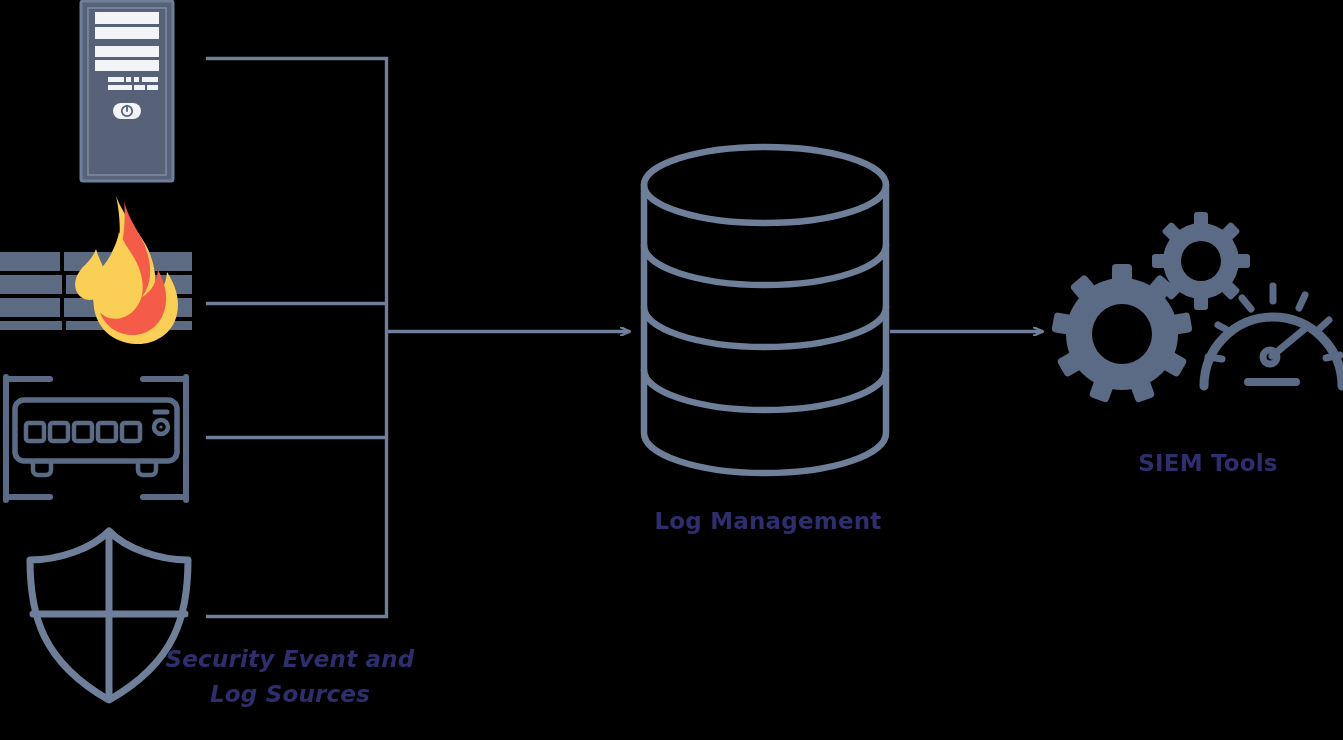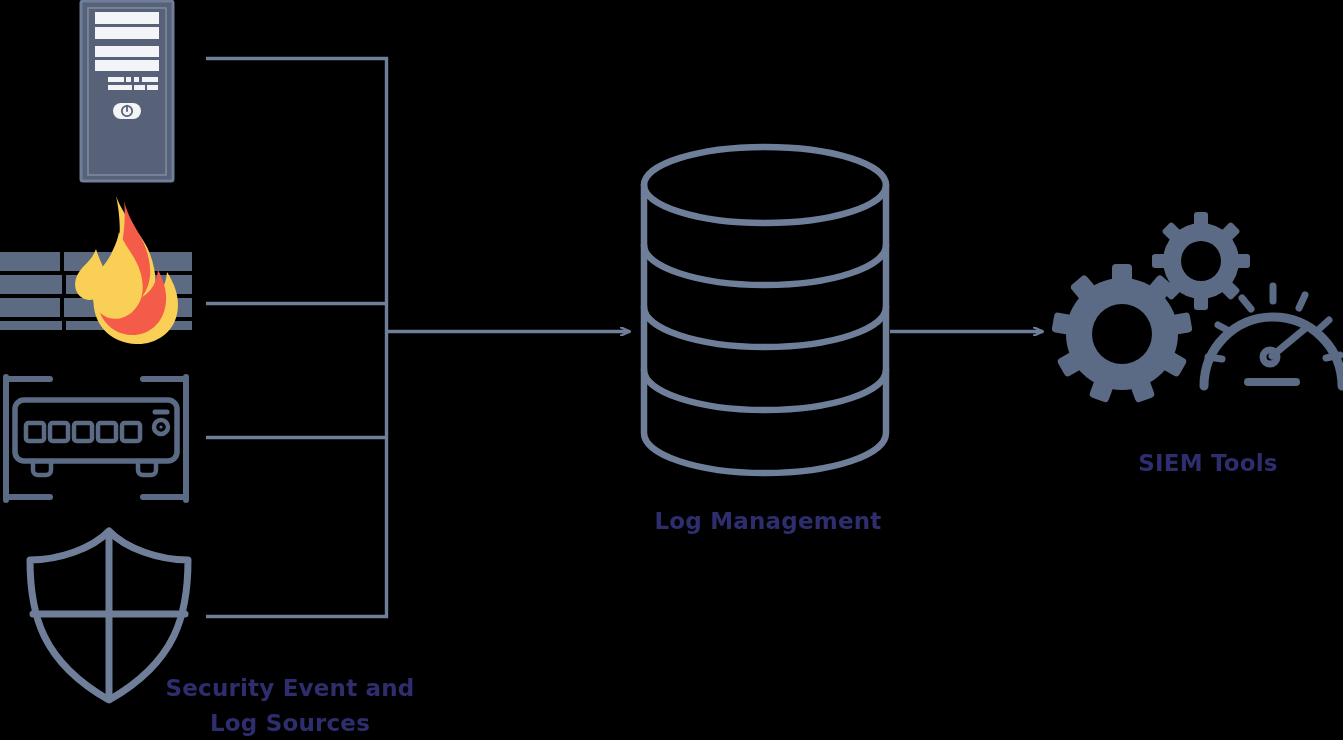--- a/index.html
+++ b/index.html
@@ -32,22 +32,23 @@
     font-weight: bold;
     font-size: 23px;
     line-height: 35px;
     text-align: center;
     letter-spacing: 0.2px;
     white-space: pre-line;
     font-family: "DejaVu Sans", "Liberation Sans", sans-serif;
   }
   #label-sources {
     left: 120px;
-    top: 671px;
+    top: 642px;
     width: 340px;
+    font-style: italic;
   }
   #label-logmgmt {
     left: 598px;
     top: 504px;
     width: 340px;
   }
   #label-siem {
     left: 1038px;
     top: 446px;
     width: 340px;

